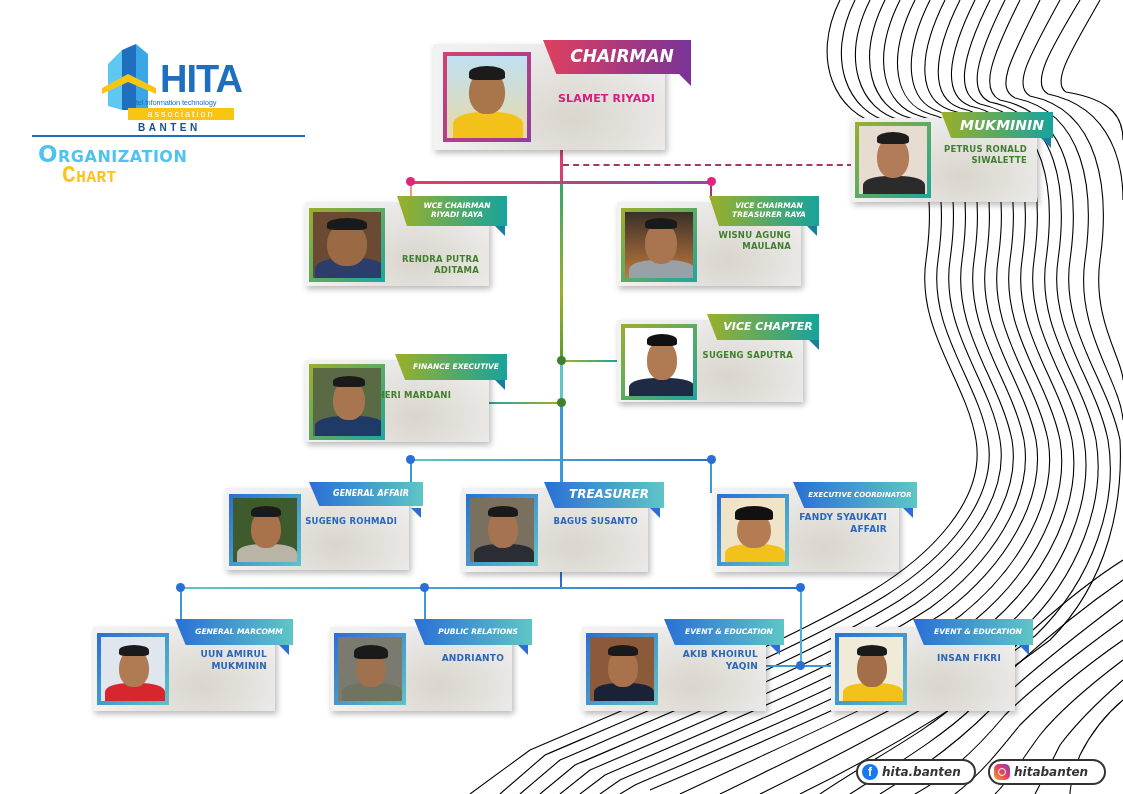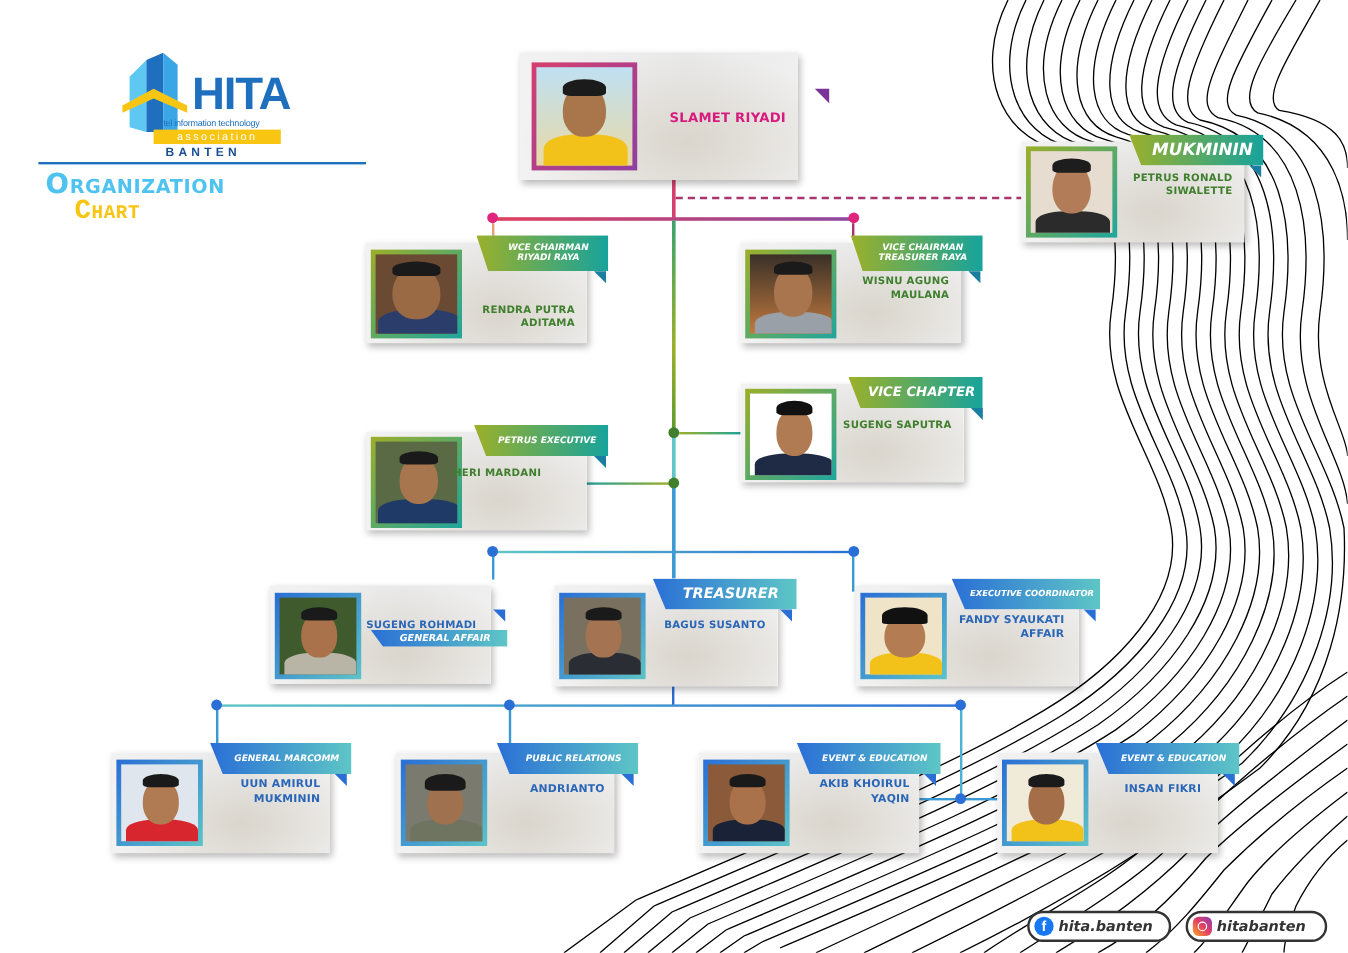--- a/index.html
+++ b/index.html
@@ -139,20 +139,21 @@
 
 <div class="card t-chair" style="left:433px;top:44px;width:232px;height:106px;">
   <div class="bgfade"></div>
   <div class="photo" style="left:10px;top:8px;width:88px;height:90px;">
     <div class="photo-inner" style="background:linear-gradient(180deg,#bfe0f2,#e9d9a6);">
       <div class="torso" style="left:6px;top:56px;width:70px;height:30px;background:#f2c21a;"></div>
       <div class="face" style="left:22px;top:14px;width:36px;height:44px;background:#a9754a;"></div>
       <div class="face" style="left:22px;top:10px;width:36px;height:14px;background:#1b1b1b;border-radius:50% 50% 20% 20%;"></div>
     </div>
   </div>
+  <div class="ribbon" style="left:110px;top:-4px;width:148px;height:34px;font-size:17px;">CHAIRMAN</div>
   <div class="ribbon-fold" style="left:246px;top:30px;border-left:12px solid transparent;border-top:12px solid #7a3398;"></div>
   <div class="name" style="right:10px;top:48px;width:140px;font-size:11px;">SLAMET RIYADI</div>
 </div>
 
 <div class="card t-green" style="left:851px;top:118px;width:186px;height:84px;">
   <div class="bgfade"></div>
   <div class="photo" style="left:4px;top:4px;width:76px;height:76px;">
     <div class="photo-inner" style="background:#e6ddd0;">
       <div class="torso" style="left:4px;top:50px;width:62px;height:22px;background:#2b2b2b;"></div>
       <div class="face" style="left:18px;top:10px;width:32px;height:42px;background:#b27c58;"></div>
@@ -223,35 +224,35 @@
 
 <div class="card t-green" style="left:305px;top:360px;width:184px;height:82px;">
   <div class="bgfade"></div>
   <div class="photo" style="left:4px;top:4px;width:76px;height:76px;">
     <div class="photo-inner" style="background:#5a6a44;">
       <div class="torso" style="left:2px;top:48px;width:70px;height:24px;background:#1f3a66;"></div>
       <div class="face" style="left:20px;top:12px;width:32px;height:40px;background:#a8764e;"></div>
       <div class="face" style="left:20px;top:8px;width:32px;height:11px;background:#1a1a1a;border-radius:50% 50% 20% 20%;"></div>
     </div>
   </div>
-  <div class="ribbon" style="left:90px;top:-6px;width:112px;height:26px;font-size:7.5px;">PETRUS EXECUTIVE</div>
+  <div class="ribbon" style="left:90px;top:-6px;width:112px;height:26px;font-size:7.5px;">FINANCE EXECUTIVE</div>
   <div class="ribbon-fold" style="left:190px;top:20px;border-left:10px solid transparent;border-top:10px solid #1a7ea0;"></div>
   <div class="name" style="right:38px;top:30px;width:100px;font-size:8.5px;">HERI MARDANI</div>
 </div>
 
 <div class="card t-blue" style="left:225px;top:488px;width:184px;height:82px;">
   <div class="bgfade"></div>
   <div class="photo" style="left:4px;top:6px;width:72px;height:72px;">
     <div class="photo-inner" style="background:#3f5a2c;">
       <div class="torso" style="left:4px;top:46px;width:60px;height:22px;background:#b8b4a6;"></div>
       <div class="face" style="left:18px;top:12px;width:30px;height:38px;background:#a9724b;"></div>
       <div class="face" style="left:18px;top:8px;width:30px;height:11px;background:#1a1a1a;border-radius:50% 50% 20% 20%;"></div>
     </div>
   </div>
-  <div class="ribbon" style="left:84px;top:-6px;width:114px;height:14px;font-size:8px;margin-top:43px;">GENERAL AFFAIR</div>
+  <div class="ribbon" style="left:84px;top:-6px;width:114px;height:24px;font-size:8px;">GENERAL AFFAIR</div>
   <div class="ribbon-fold" style="left:186px;top:20px;border-left:10px solid transparent;border-top:10px solid #2a6fd6;"></div>
   <div class="name" style="right:12px;top:28px;width:110px;font-size:8.5px;">SUGENG ROHMADI</div>
 </div>
 
 <div class="card t-blue" style="left:462px;top:488px;width:186px;height:84px;">
   <div class="bgfade"></div>
   <div class="photo" style="left:4px;top:6px;width:72px;height:72px;">
     <div class="photo-inner" style="background:#7a7060;">
       <div class="torso" style="left:4px;top:46px;width:60px;height:22px;background:#2a2e34;"></div>
       <div class="face" style="left:18px;top:12px;width:30px;height:38px;background:#a47452;"></div>

